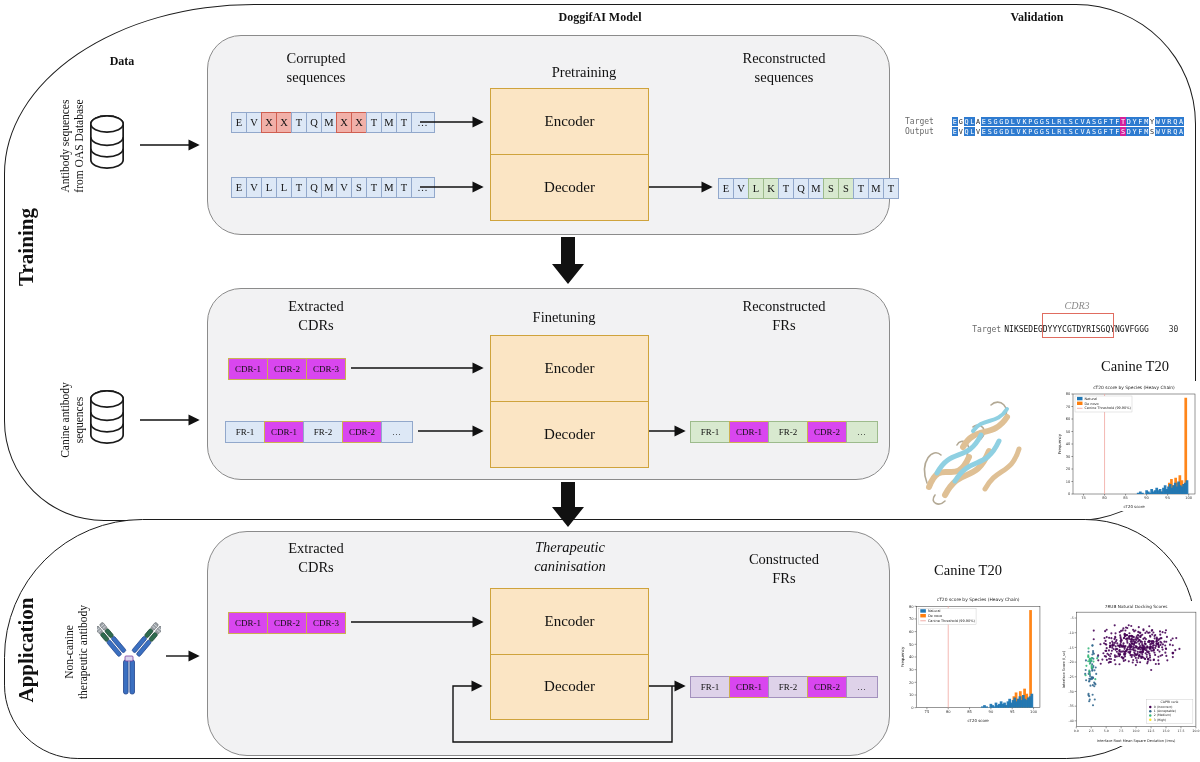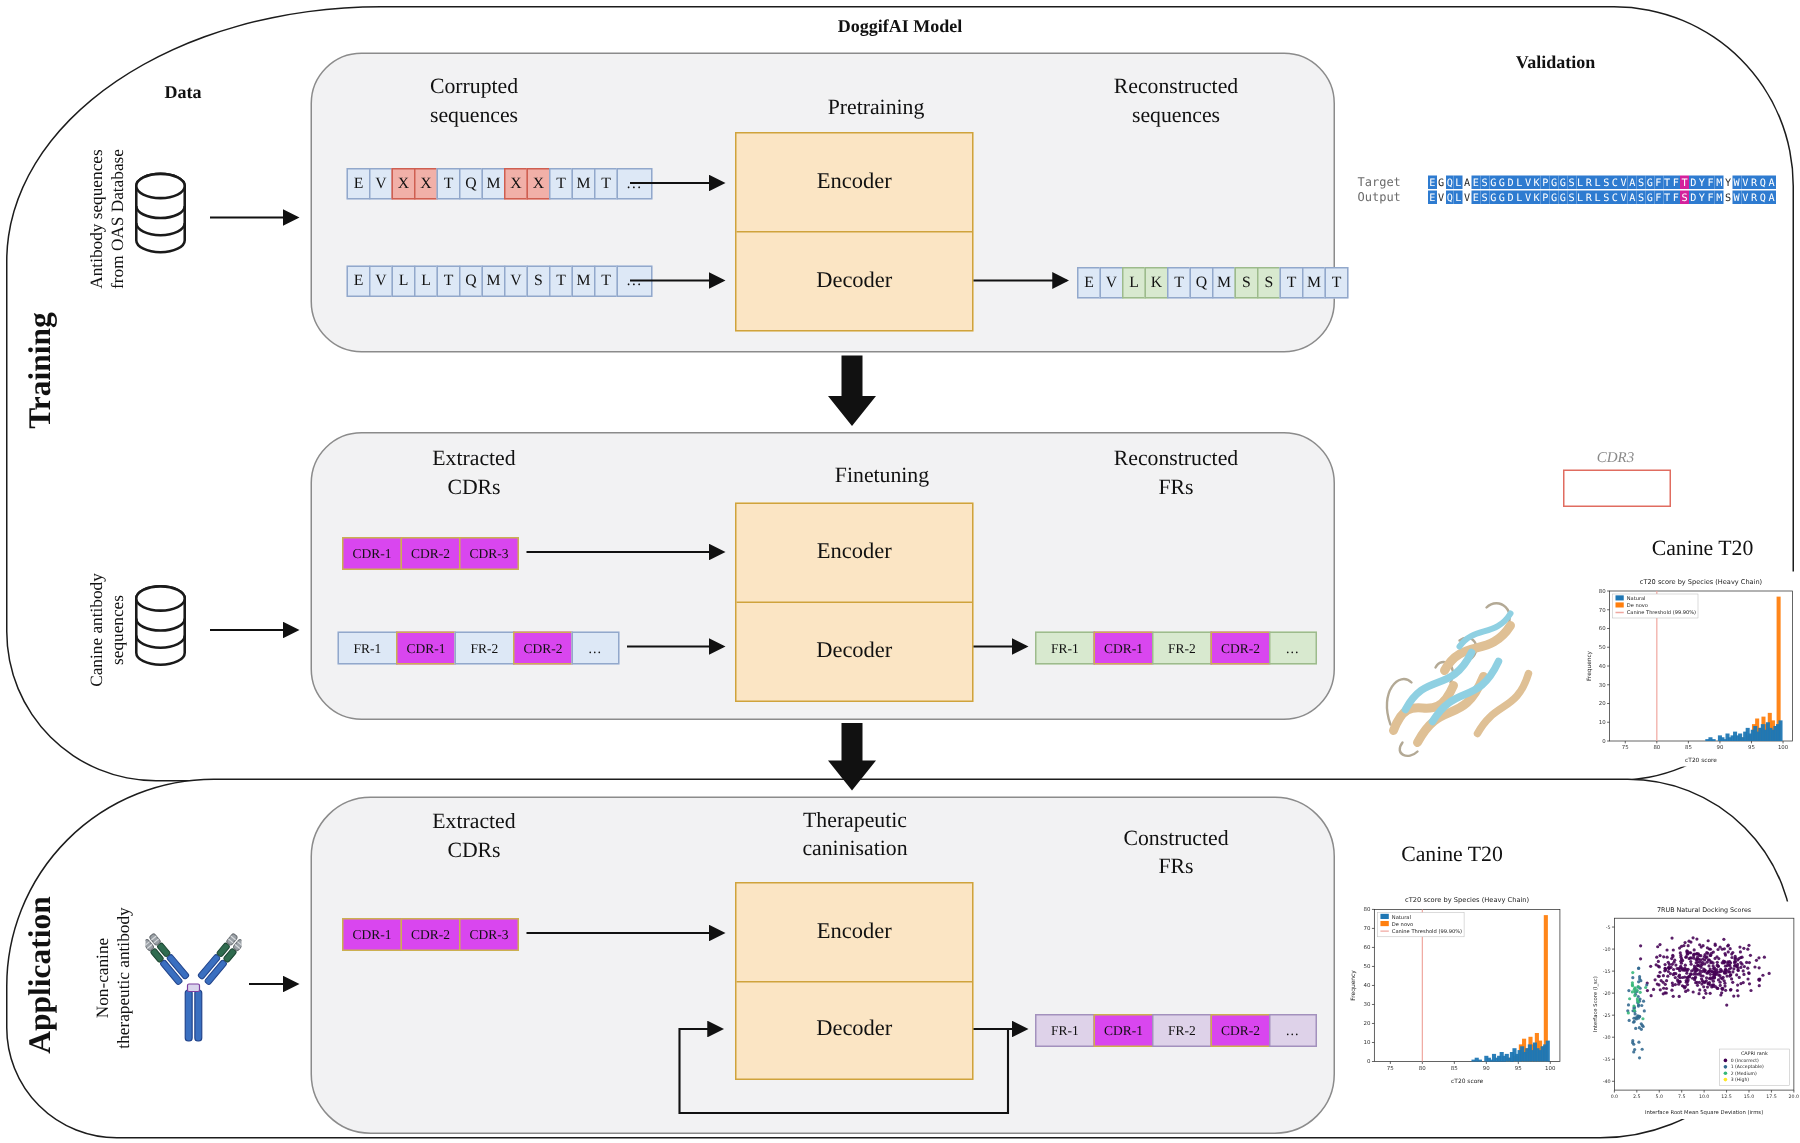--- a/index.html
+++ b/index.html
@@ -52,21 +52,21 @@
 </head>
 <body>
 
 <div id="canvas">
 
   <div id="training-container" class="outer"></div>
   <div id="application-container" class="outer"></div>
 
   <div class="label b h15" style="left:62px;top:54px;width:120px;">Data</div>
   <div class="label b h15" style="left:520px;top:10px;width:160px;">DoggifAI Model</div>
-  <div class="label b h15" style="left:977px;top:10px;width:120px;margin-top:24px;">Validation</div>
+  <div class="label b h15" style="left:977px;top:10px;width:120px;">Validation</div>
 
   <div class="vlabel b" style="left:-74px;top:232px;width:200px;height:30px;font-size:21px;">Training</div>
   <div class="vlabel b" style="left:-74px;top:635px;width:200px;height:30px;font-size:21px;">Application</div>
 
   <div class="vlabel" style="left:-8px;top:129px;width:160px;height:34px;font-size:11.5px;">Antibody sequences
 from OAS Database</div>
   <div class="vlabel" style="left:-8px;top:403px;width:160px;height:34px;font-size:11.5px;">Canine antibody
 sequences</div>
   <div class="vlabel" style="left:-4px;top:635px;width:160px;height:34px;font-size:11.5px;">Non-canine
 therapeutic antibody</div>
@@ -167,21 +167,21 @@
       <div class="cell s-blue">M</div>
       <div class="cell s-green">S</div>
       <div class="cell s-green">S</div>
       <div class="cell s-blue">T</div>
       <div class="cell s-blue">M</div>
       <div class="cell s-blue">T</div>
     </div>
 
   <div class="label h14" style="left:246px;top:297px;width:140px;z-index:4;">Extracted
 CDRs</div>
-  <div class="label h14" style="left:518px;top:308px;width:140px;z-index:4;">Finetuning</div>
+  <div class="label h14" style="left:494px;top:308px;width:140px;z-index:4;">Finetuning</div>
   <div class="label h14" style="left:714px;top:297px;width:140px;z-index:4;">Reconstructed
 FRs</div>
   <div class="edwrap" style="left:490px;top:335px;width:157px;height:131px;">
     <div class="edhalf top">Encoder</div>
     <div class="edhalf">Decoder</div>
   </div>
   <div class="cellrow wide" style="left:228px;top:358px;">
       <div class="cell s-yellow first">CDR-1</div>
       <div class="cell s-yellow">CDR-2</div>
       <div class="cell s-yellow">CDR-3</div>
@@ -196,21 +196,21 @@
   <div class="cellrow wide" style="left:690px;top:421px;">
       <div class="cell s-green first">FR-1</div>
       <div class="cell s-yellow">CDR-1</div>
       <div class="cell s-green">FR-2</div>
       <div class="cell s-yellow">CDR-2</div>
       <div class="cell s-green dots">…</div>
     </div>
 
   <div class="label h14" style="left:246px;top:539px;width:140px;z-index:4;">Extracted
 CDRs</div>
-  <div class="label h14" style="left:500px;top:538px;width:140px;z-index:4;">Therapeutic
+  <div class="label h14" style="left:500px;top:538px;width:140px;z-index:4;font-style:italic;">Therapeutic
 caninisation</div>
   <div class="label h14" style="left:714px;top:550px;width:140px;z-index:4;">Constructed
 FRs</div>
   <div class="edwrap" style="left:490px;top:588px;width:157px;height:130px;">
     <div class="edhalf top">Encoder</div>
     <div class="edhalf">Decoder</div>
   </div>
   <div class="cellrow wide" style="left:228px;top:612px;">
       <div class="cell s-yellow first">CDR-1</div>
       <div class="cell s-yellow">CDR-2</div>
@@ -309,20 +309,23 @@
         <span class="msa-c msa-p">S</span>
         <span class="msa-c">W</span>
         <span class="msa-c">V</span>
         <span class="msa-c">R</span>
         <span class="msa-c">Q</span>
         <span class="msa-c">A</span>
       </span>
   </div>
 
   <div class="label" style="left:1037px;top:299px;width:80px;font-size:10px;font-style:italic;color:#8a8a8a;">CDR3</div>
+  <div class="cdr-row mono" style="left:953px;top:316px;">
+    <span class="cdr-label">Target</span><span>NIKSEDEGDYYYCGTDYRISGQYNGVFGGG</span><span class="cdr-num">30</span>
+  </div>
   <div id="cdr3-box" style="left:1042px;top:313px;width:70px;height:23px;"></div>
 
 
   <svg class="icon" style="left:915px;top:391px;" width="115" height="118" viewBox="0 0 115 118">
     <g fill="none" stroke-linecap="round">
       <path d="M12,92 C4,70 18,56 26,64 M88,30 C98,16 84,6 76,14 M52,64 C58,52 46,46 42,54 M66,48 C74,40 66,30 58,36 M20,104 C14,112 24,116 30,110" stroke="#b3a995" stroke-width="1.6"></path>
       <path d="M14,96 C26,64 40,98 54,66" stroke="#dfc095" stroke-width="6"></path>
       <path d="M30,104 C46,74 60,94 74,60" stroke="#dfc095" stroke-width="6"></path>
       <path d="M48,56 C60,34 78,48 92,26" stroke="#dfc095" stroke-width="6"></path>
       <path d="M70,98 C82,76 96,84 104,58" stroke="#dfc095" stroke-width="5"></path>

